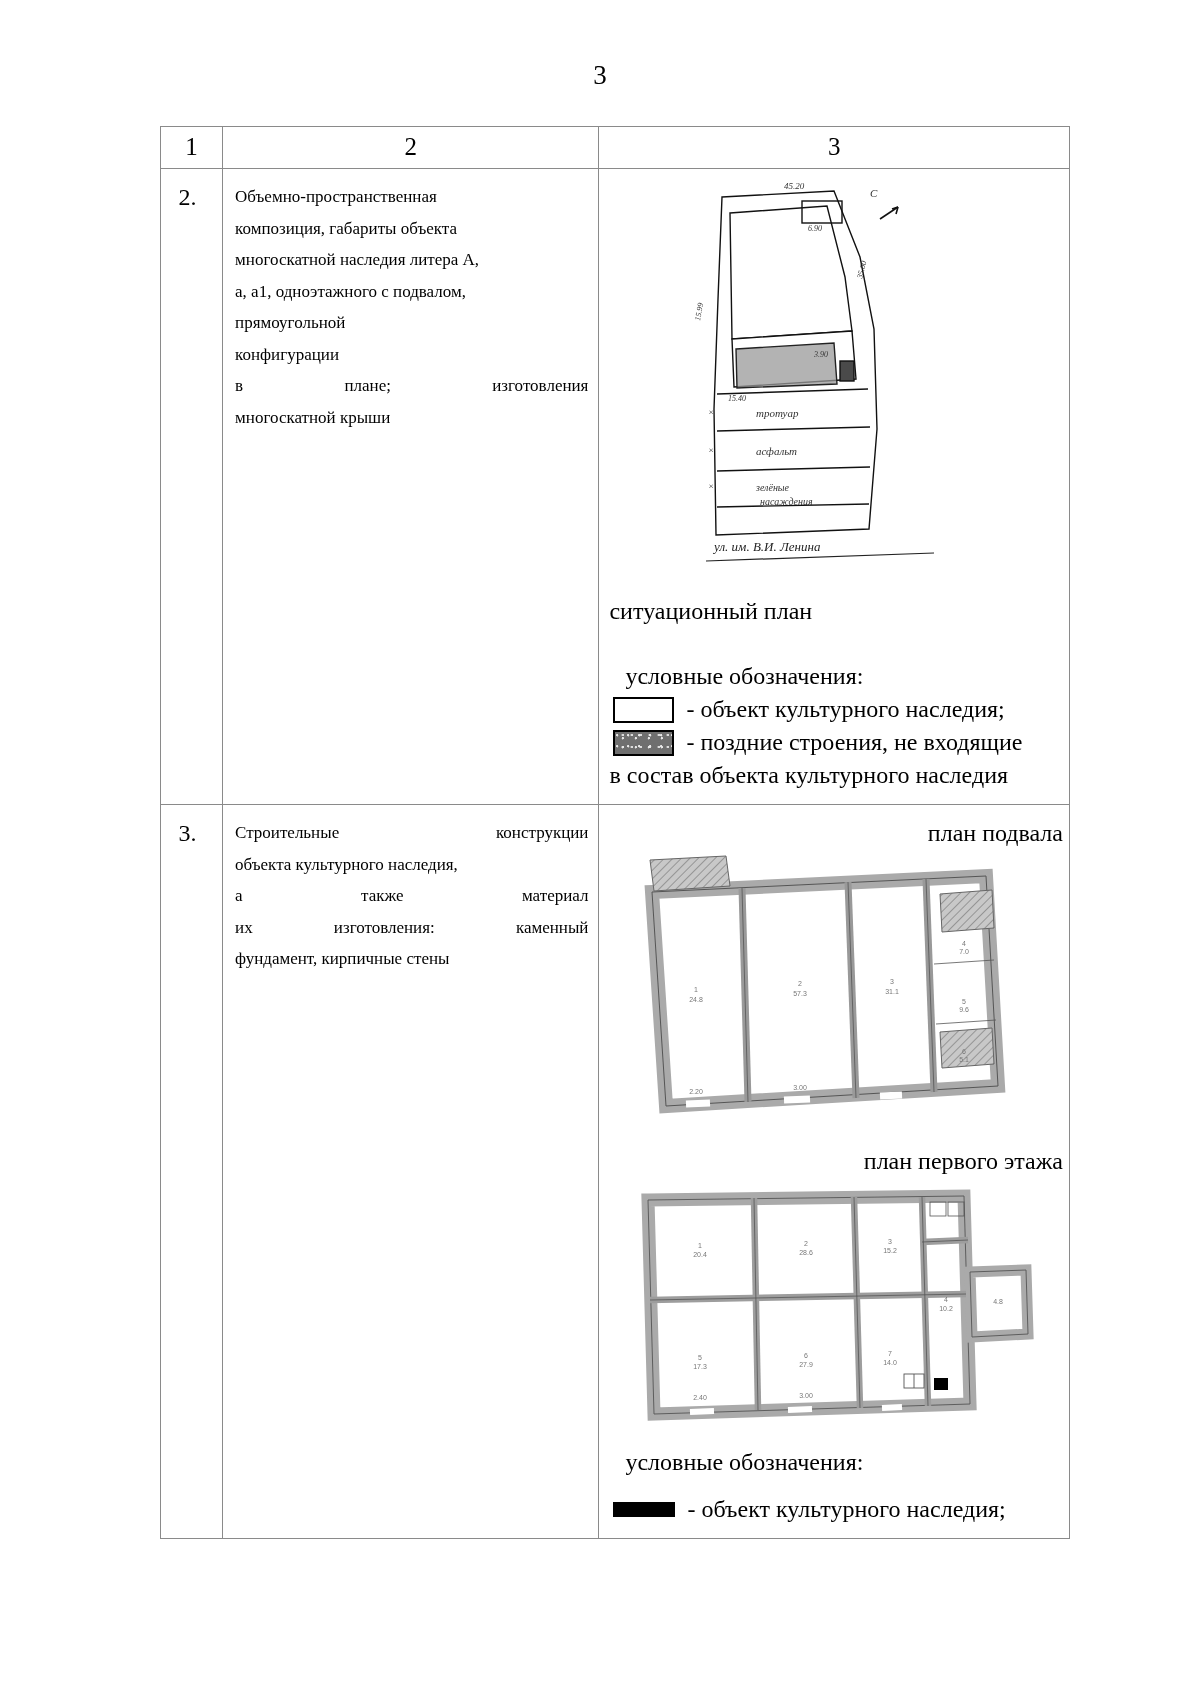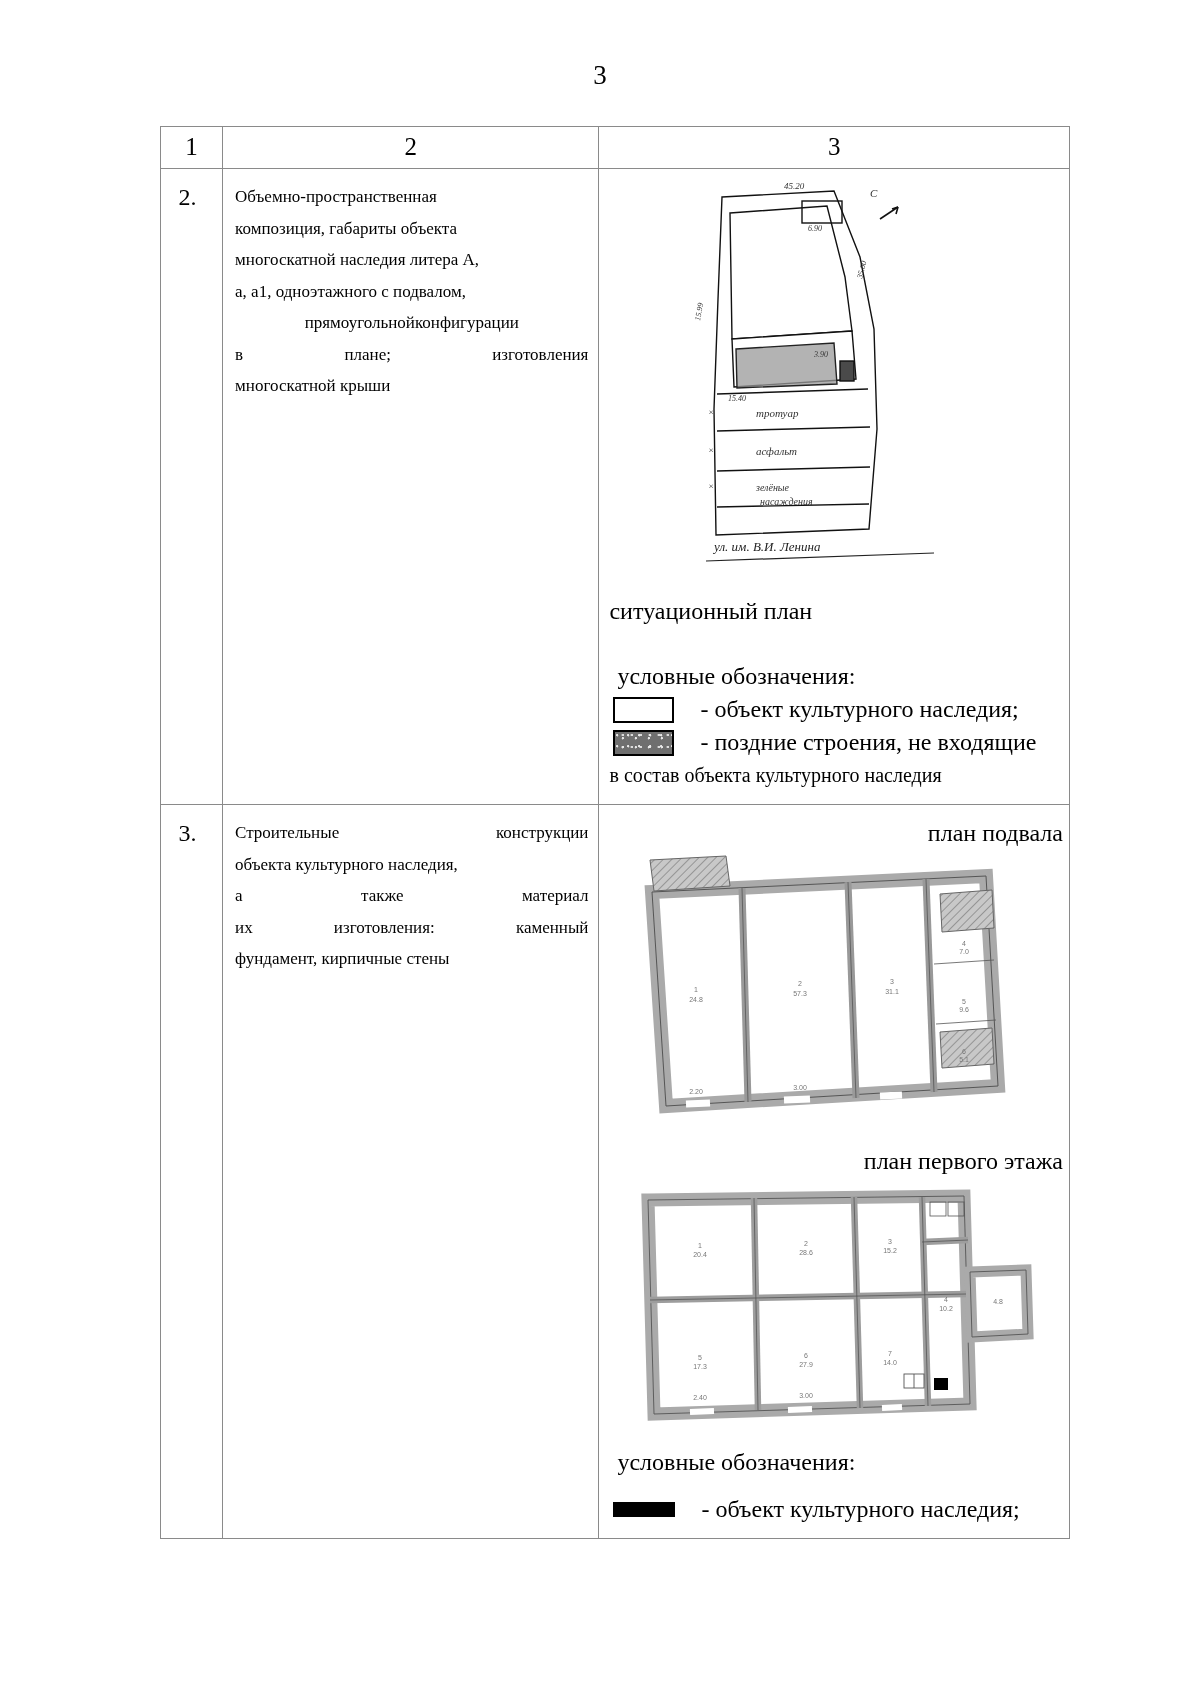--- a/index.html
+++ b/index.html
@@ -78,28 +78,28 @@
   .caption {
     text-align: right;
     font-size: 24px;
     line-height: 33px;
     margin: 2px 0 4px 0;
   }
   .legend-title {
     text-align: left;
     font-size: 24px;
     line-height: 33px;
-    margin: 0 0 0 8px;
+    margin: 0 0 0 16px;
   }
   .legend-row {
     display: flex;
     align-items: center;
     font-size: 24px;
     line-height: 33px;
-    gap: 16px;
+    gap: 2px;
   }
   .legend-row .lbl { margin-left: 10px; }
   .swatch-outline {
     display: inline-block;
     width: 57px;
     height: 22px;
     border: 2px solid #000;
     background: #fff;
     margin-left: 8px;
     flex: 0 0 auto;
@@ -120,21 +120,21 @@
   }
   .swatch-solid {
     display: inline-block;
     width: 62px;
     height: 15px;
     background: #000;
     margin-left: 8px;
     flex: 0 0 auto;
   }
   .legend-cont {
-    font-size: 20px;
+    font-size: 24px;
     line-height: 33px;
     margin: 0;
   }
   .spacer-sm { height: 14px; }
   .spacer-md { height: 28px; }
 
   .fig { display: block; margin: 0 auto; }
   svg { display: block; }
 </style>
 </head>
@@ -157,21 +157,21 @@
         <td class="hdr-cell">3</td>
       </tr>
 
       <tr>
         <td class="num-cell">2.</td>
         <td class="text-cell">
           <p>Объемно-пространственная</p>
           <p>композиция, габариты объекта</p>
           <p>многоскатной наследия литера А,</p>
           <p>а, а1, одноэтажного с подвалом,</p>
-          <p style="display:flex;justify-content:center;">
+          <p style="display:flex;justify-content:flex-start;flex-direction:column;">
             <span>прямоугольной</span>
             <span>конфигурации</span>
           </p>
           <p style="display:flex;justify-content:space-between;">
             <span>в</span>
             <span>плане;</span>
             <span>изготовления</span>
           </p>
           <p class="last">многоскатной крыши</p>
         </td>

